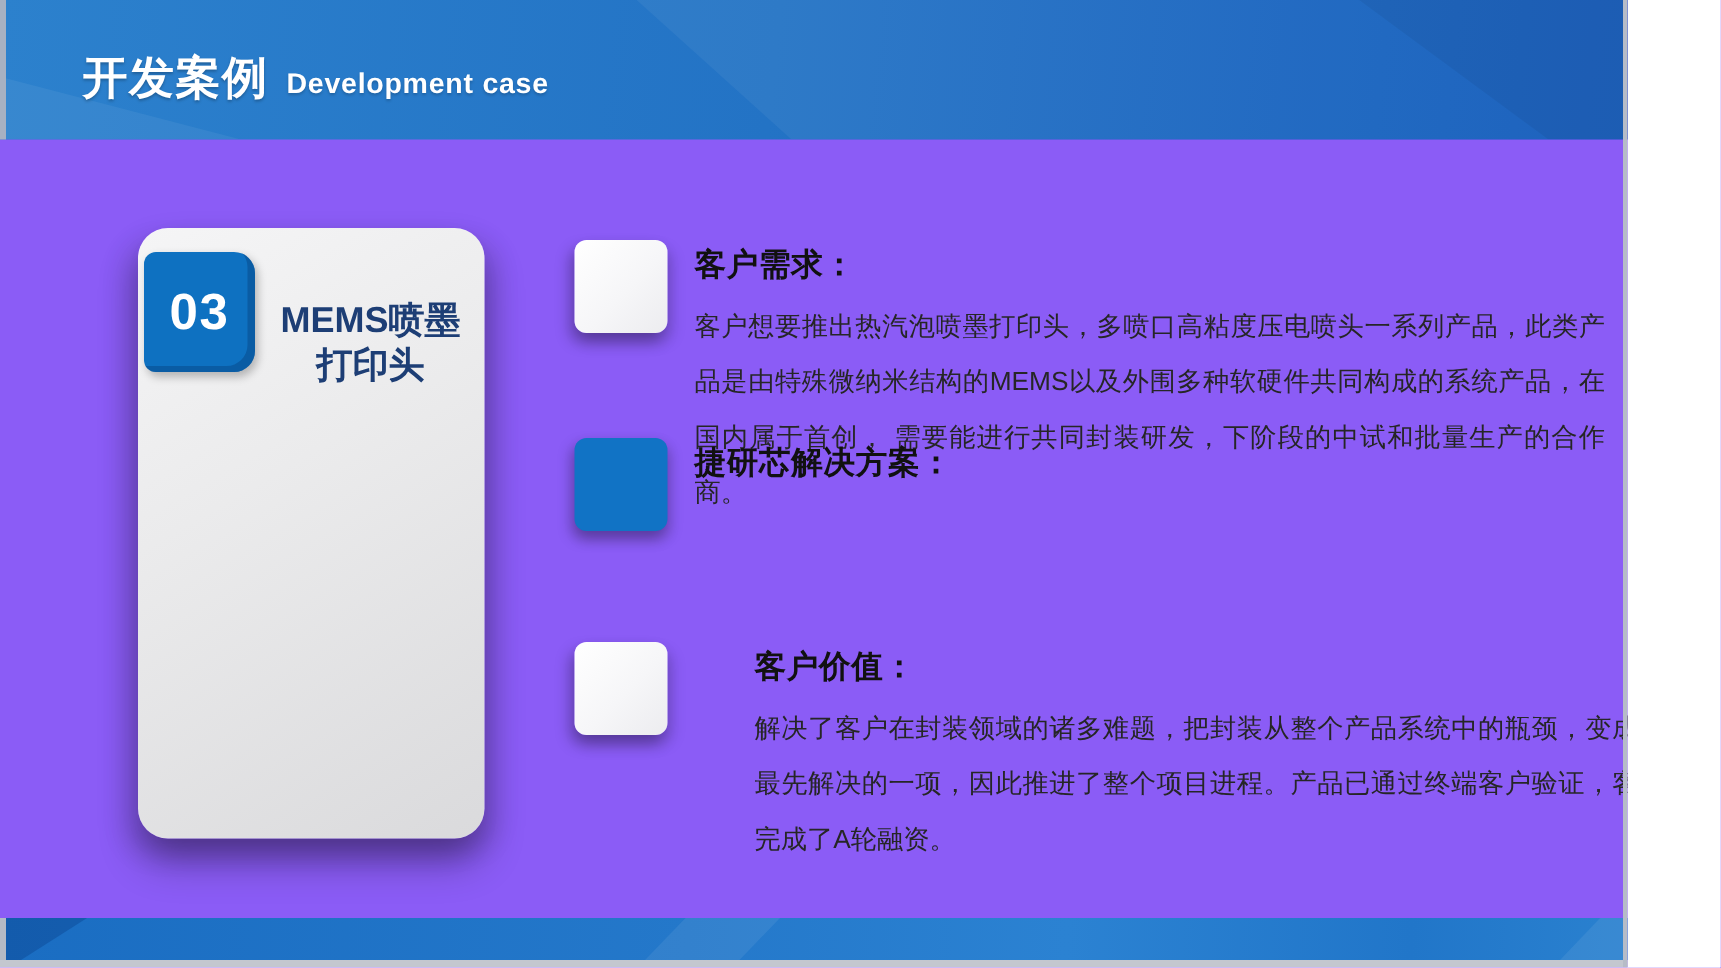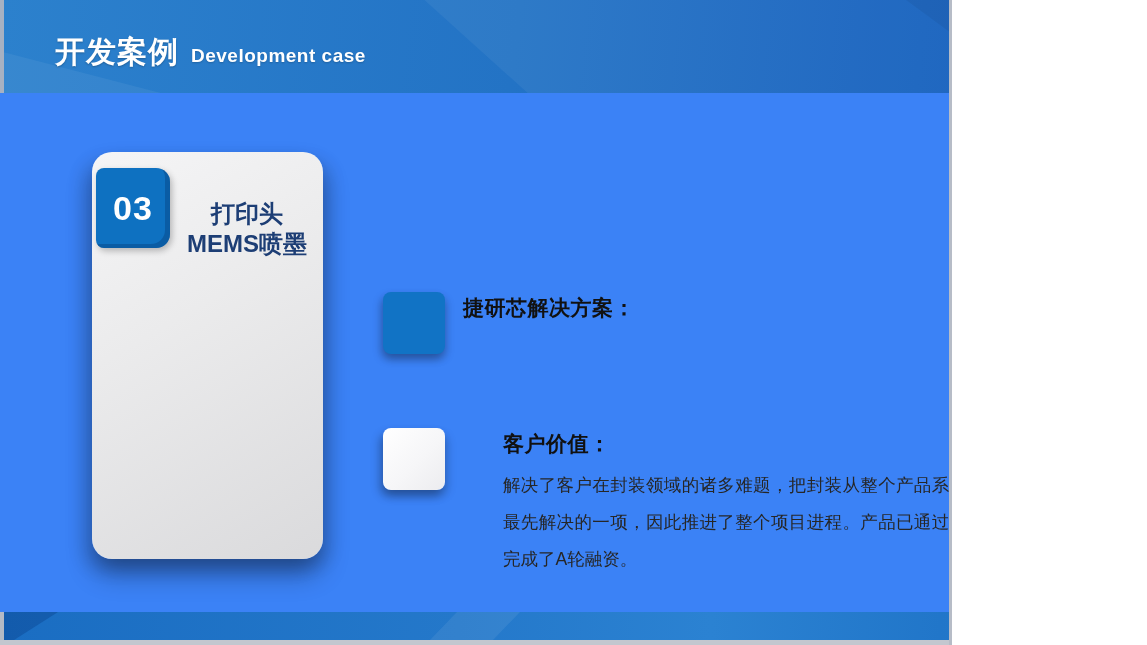--- a/index.html
+++ b/index.html
@@ -1,21 +1,22 @@
 <!DOCTYPE html>
 <html><head>
 <meta charset="utf-8">
 <style>
   html,body{margin:0;padding:0;background:#ffffff;}
   .slide{
     position:relative;
-    width:952px;height:645px;
-    background:#3b82f6;
+    width:1051px;height:645px;
+    background:#8b5cf6;
     overflow:hidden;
     font-family:"Liberation Sans","DejaVu Sans",sans-serif;
+    padding-left:34px;
   }
 
   
   .header{
     position:absolute;left:0;top:0;width:1147px;height:93px;
     background:linear-gradient(96deg,#2c81cd 0%,#2373c5 45%,#1661be 80%,#1157b9 100%);
   }
   .header-facet{position:absolute;inset:0;}
   .hf1{clip-path:polygon(37% 0,100% 0,100% 100%,46% 100%);background:rgba(255,255,255,0.05);}
   .hf2{clip-path:polygon(79% 0,100% 0,100% 100%,90% 100%);background:rgba(0,0,0,0.05);}
@@ -121,27 +122,34 @@
       <span class="title-zh">开发案例</span><span class="title-en">Development case</span>
     </div>
   </div>
   <div class="edge-left-header"></div>
 
   <div class="case-card">
     <div class="number-box">
       <span>03</span>
     </div>
     <div class="card-title">
+      <div>MEMS喷墨</div>
       <div>打印头</div>
-      <div>MEMS喷墨</div>
     </div>
     <div class="card-desc">
     </div>
   </div>
 
+  <div class="case-section sec1">
+    <div class="marker marker-white"></div>
+    <div class="section-content">
+      <h2 class="section-heading">客户需求：</h2>
+      <p class="section-body">客户想要推出热汽泡喷墨打印头，多喷口高粘度压电喷头一系列产品，此类产品是由特殊微纳米结构的MEMS以及外围多种软硬件共同构成的系统产品，在国内属于首创， 需要能进行共同封装研发，下阶段的中试和批量生产的合作商。</p>
+    </div>
+  </div>
 
   <div class="case-section sec2">
     <div class="marker marker-blue"></div>
     <div class="section-content">
       <h2 class="section-heading">捷研芯解决方案：</h2>
     </div>
   </div>
 
   <div class="case-section sec3">
     <div class="marker marker-white"></div>

